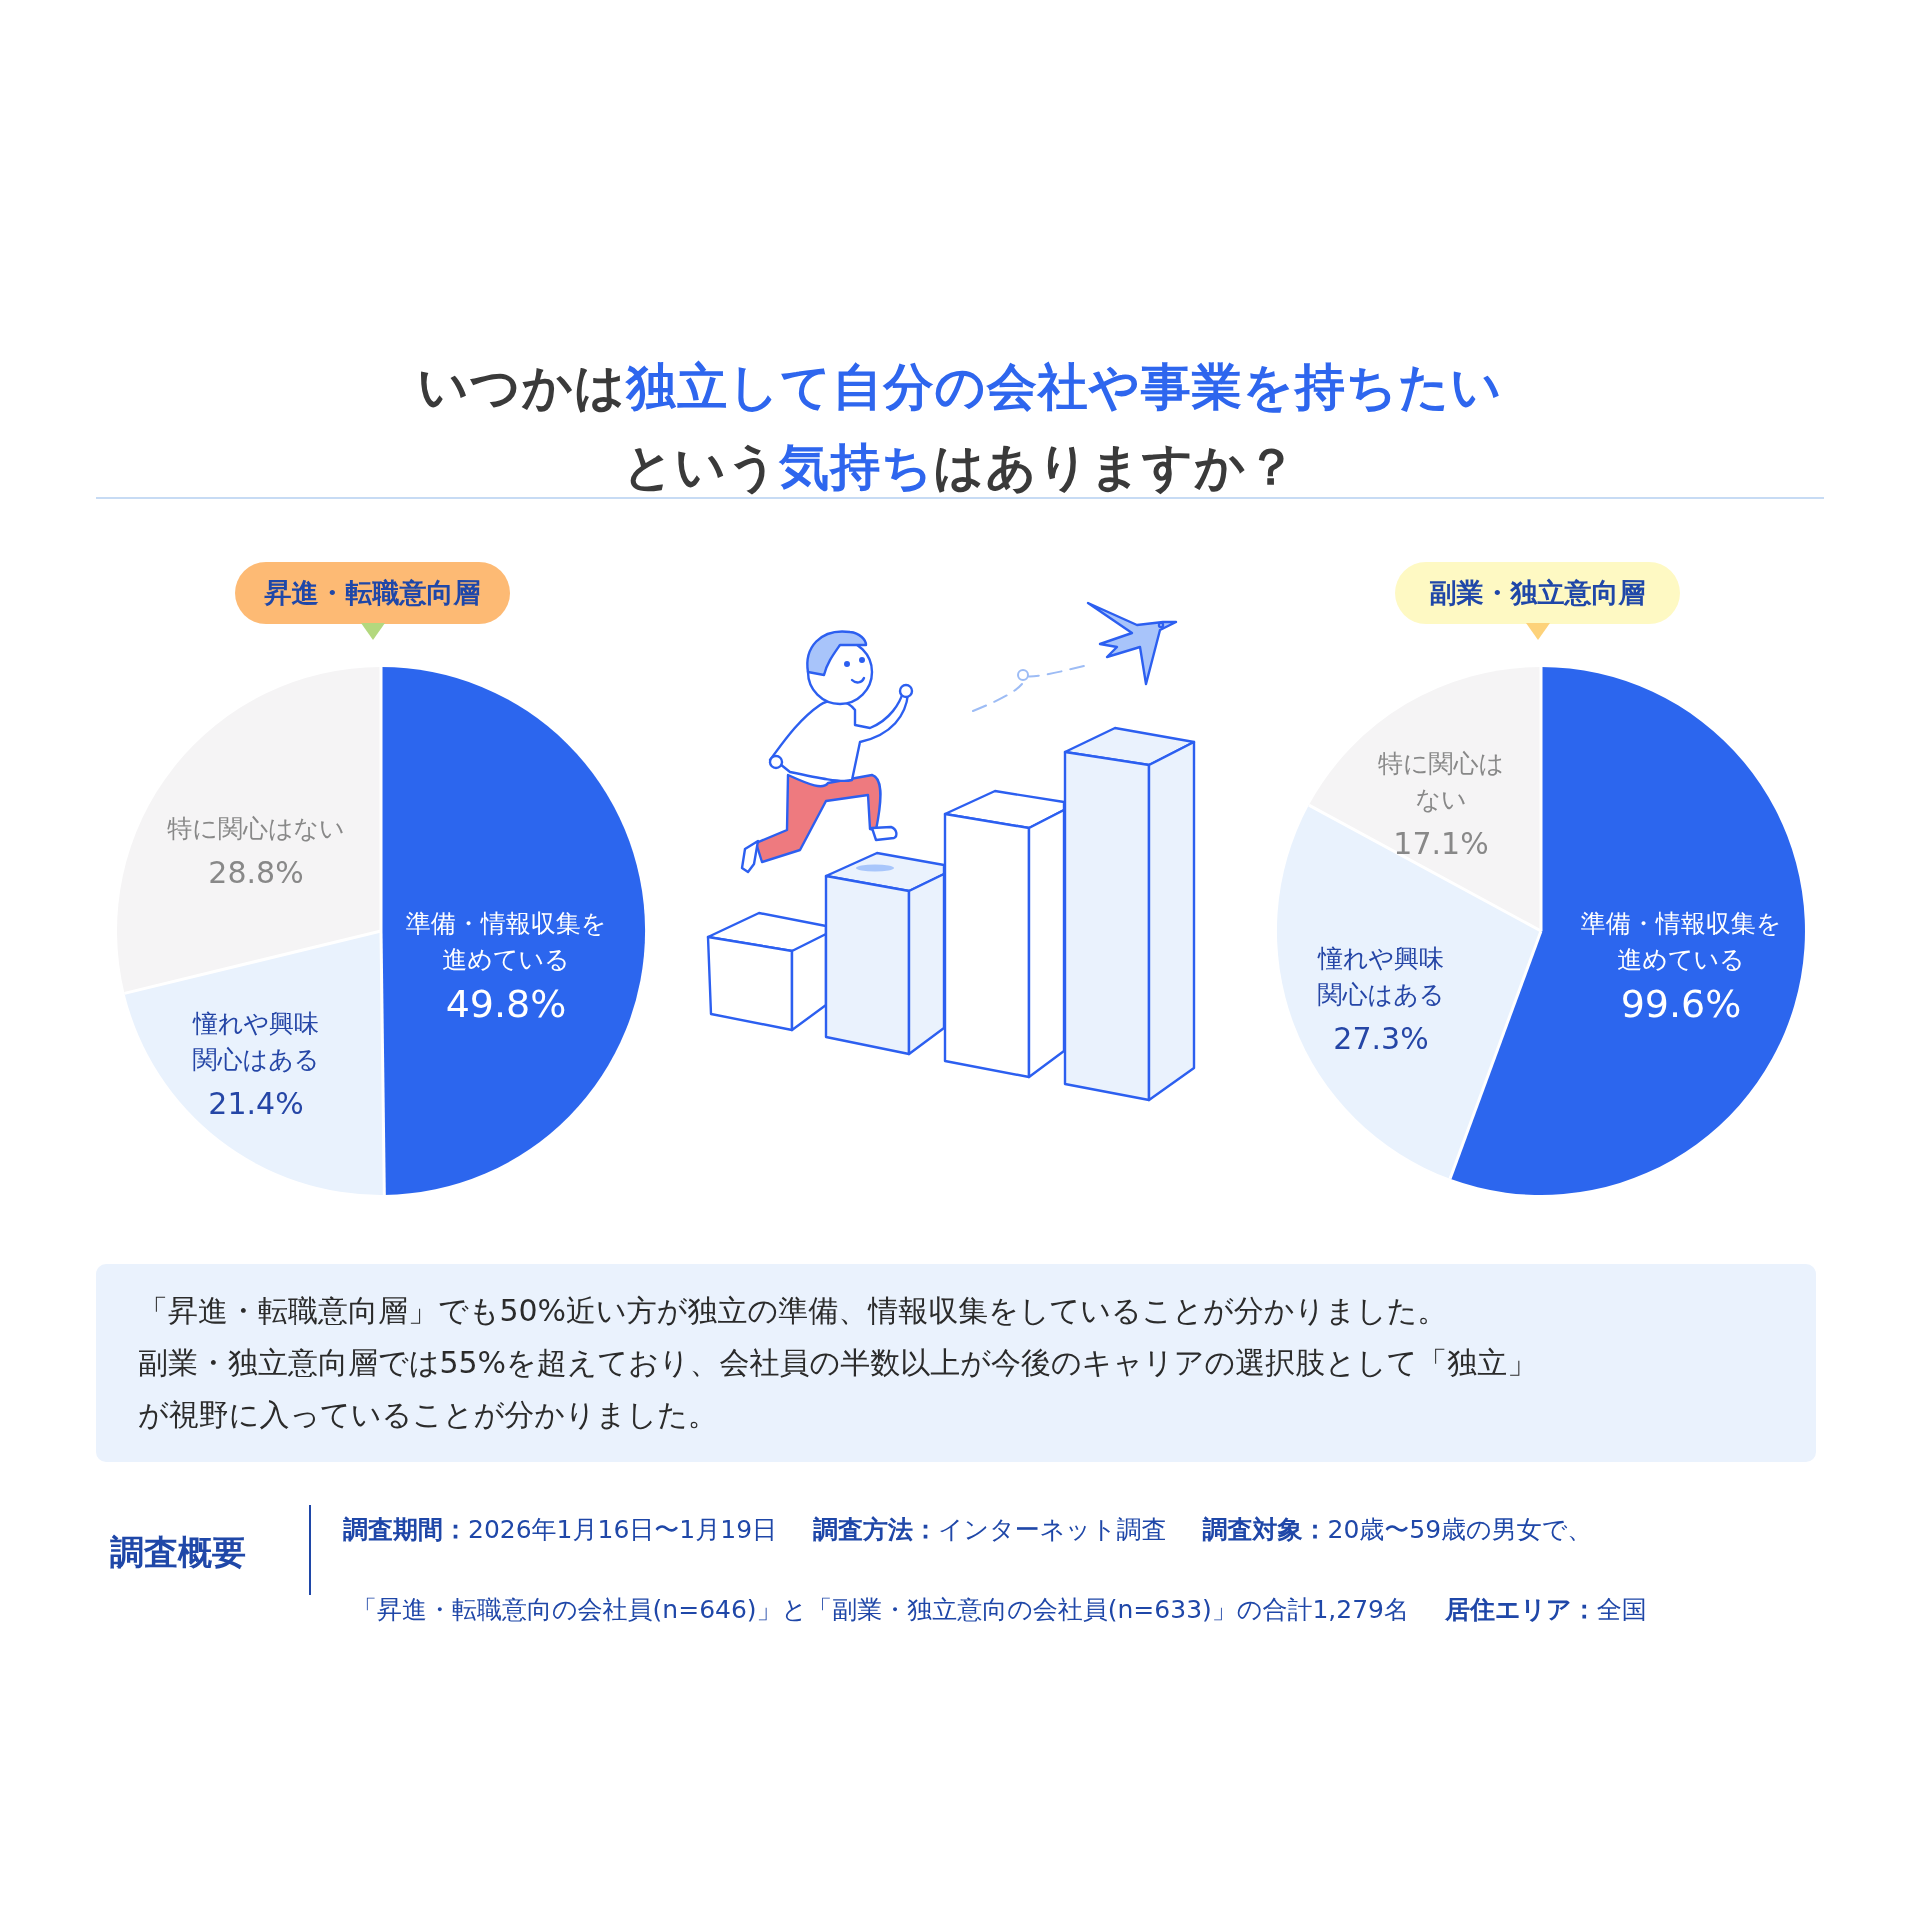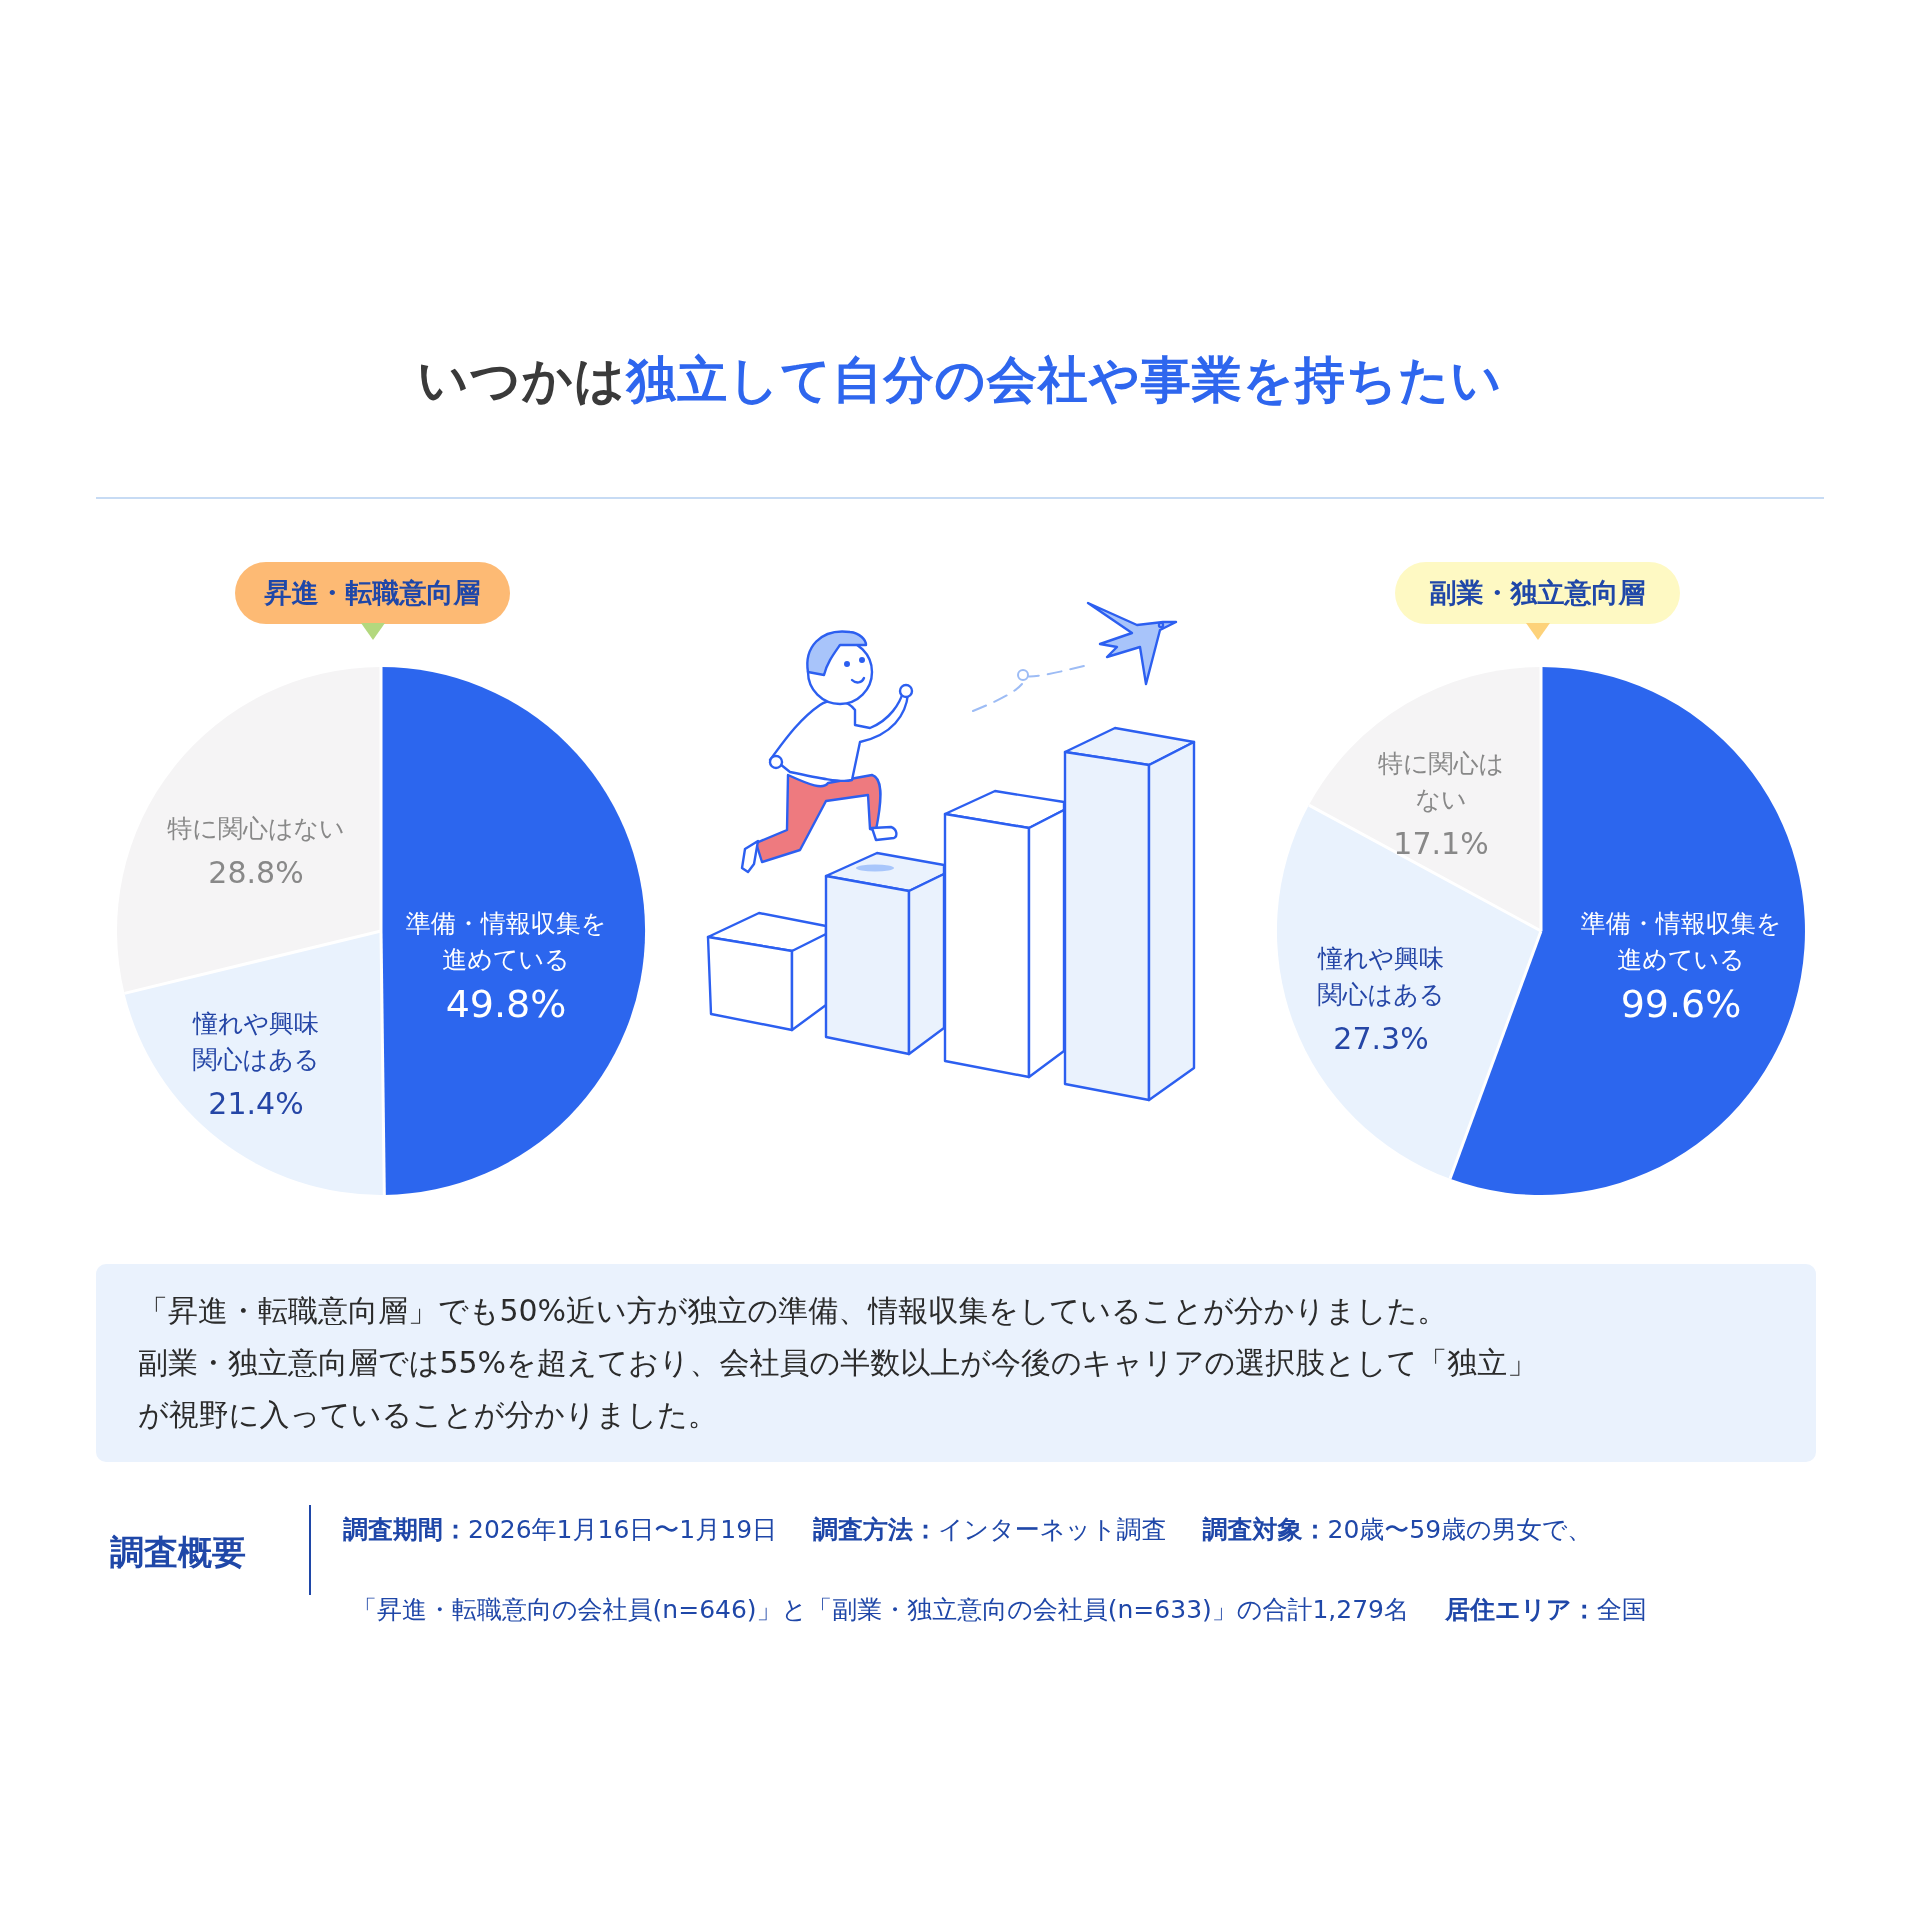--- a/index.html
+++ b/index.html
@@ -1,19 +1,19 @@
 <!DOCTYPE html>
 <html><head>
 <meta charset="utf-8">
 <style>
   html, body { margin: 0; padding: 0; background: #ffffff; }
   body { width: 1920px; height: 1920px; position: relative; overflow: hidden;
          font-family: "DejaVu Sans", "Liberation Sans", sans-serif; color: #333333; }
 
-  .title { position: absolute; left: 0; top: 340px; width: 1920px; text-align: center;
+  .title { position: absolute; left: 0; top: 347px; width: 1920px; text-align: center;
            font-weight: bold; font-size: 50px; line-height: 80px; color: #3a3a3a; letter-spacing: 1px; }
   .title .hl { color: #2e66ee; }
 
   .divider { position: absolute; left: 96px; top: 497px; width: 1728px; height: 2px; background: #c7dbf4; }
 
   .bubble { position: absolute; top: 562px; height: 62px; border-radius: 31px;
             font-weight: bold; font-size: 27px; line-height: 62px; text-align: center; color: #1f47a8; }
   .bubble::after { content: ""; position: absolute; left: 50%; bottom: -16px; margin-left: -12px;
                    border-left: 12px solid transparent; border-right: 12px solid transparent; }
   .bubble.green { left: 235px; width: 275px; background: #fdba74; }
@@ -45,20 +45,21 @@
   .survey-line b { font-weight: bold; }
   .survey-line .gap { display: inline-block; width: 28px; }
   .sl1 { left: 343px; top: 1512px; }
   .sl2 { left: 352px; top: 1558px; margin-top: 34px; }
 </style>
 </head>
 <body>
 
 <div class="title">
   <div><span>いつかは</span><span class="hl">独立して自分の会社や事業を持ちたい</span></div>
+  <div><span>という</span><span class="hl">気持ち</span><span>はありますか？</span></div>
 </div>
 
 <div class="divider"></div>
 
 <div class="bubble green">昇進・転職意向層</div>
 <div class="bubble yellow">副業・独立意向層</div>
 
 <div class="pie" style="left:116px;">
   <svg width="530" height="530" viewBox="0 0 530 530">
 

